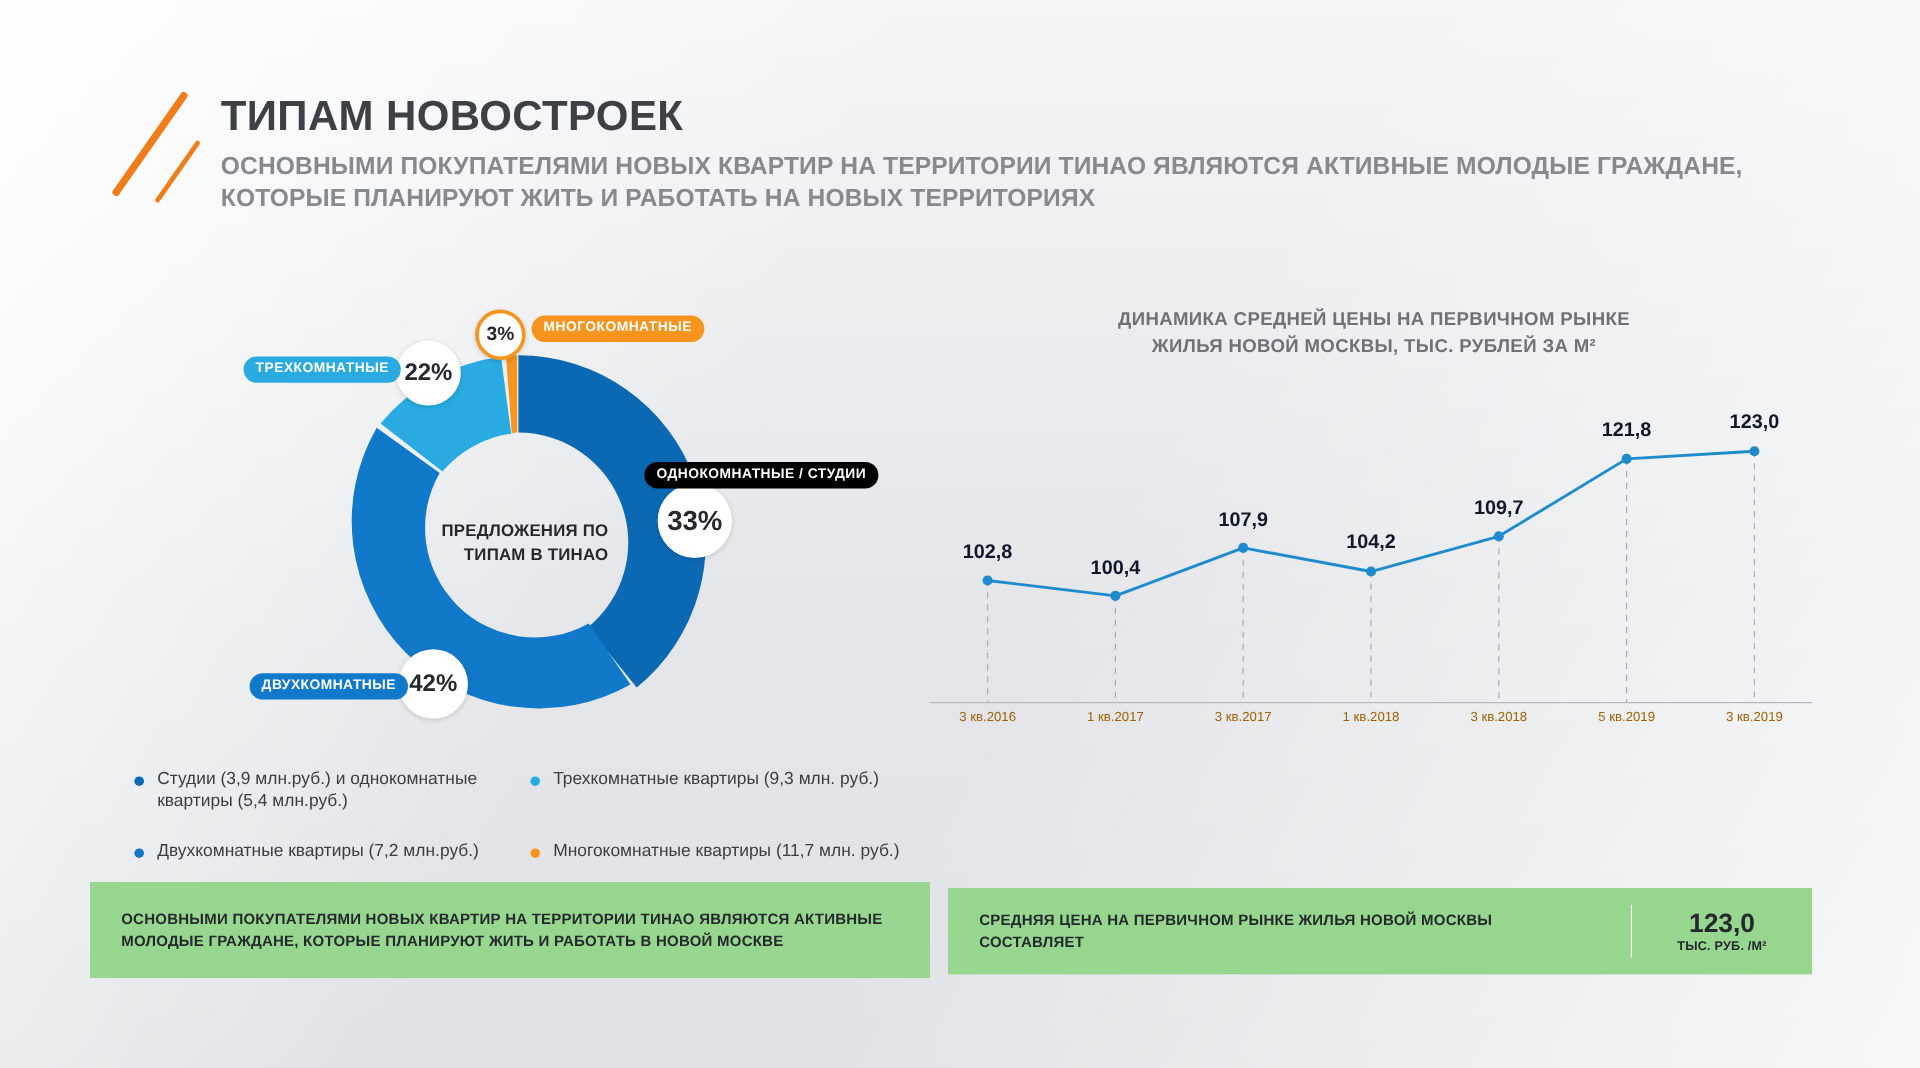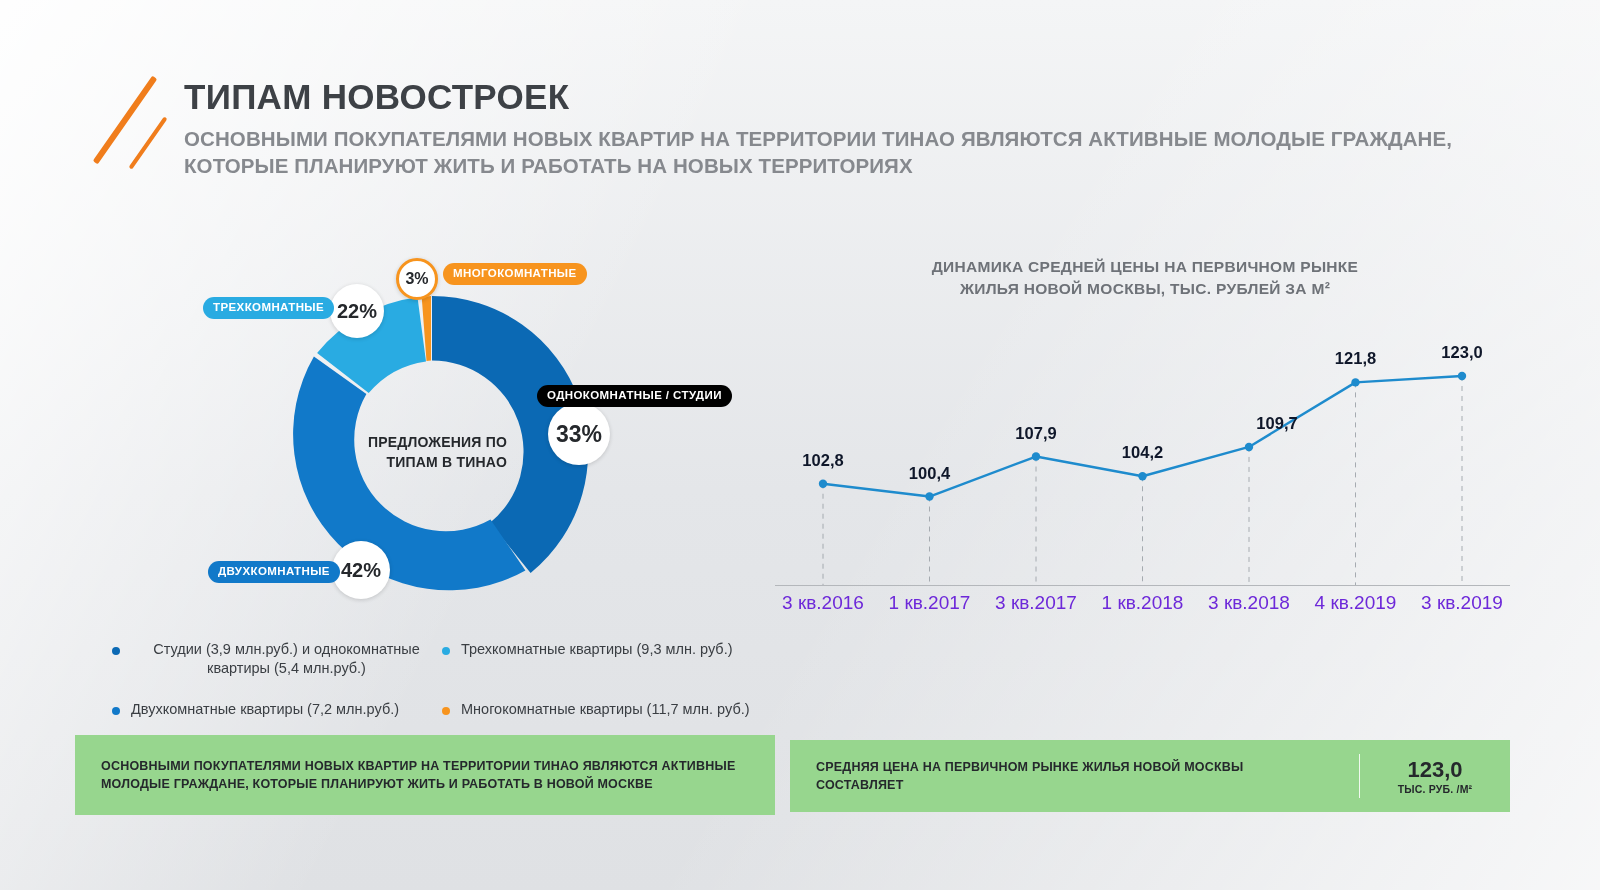--- a/index.html
+++ b/index.html
@@ -70,35 +70,35 @@
   .chart-title{
     position:absolute;left:905px;top:256px;width:480px;text-align:center;
     font-size:15.5px;font-weight:bold;line-height:22px;color:#6e7278;letter-spacing:.3px;
   }
   .chart{position:absolute;left:775px;top:330px;width:735px;height:265px;}
   .chart svg{position:absolute;inset:0;}
   .axis-line{position:absolute;left:775px;top:585px;width:735px;height:1px;background:#b4b7bb;}
   .xlabels{position:absolute;left:775px;top:592px;width:735px;height:20px;}
   .xlabels span{
     position:absolute;transform:translateX(-50%);
-    font-size:19px;color:#6d28d9;white-space:nowrap;
+    font-size:11px;color:#a16207;white-space:nowrap;
   }
   .vlabel{
     position:absolute;transform:translate(-50%,-100%);
     font-size:16.5px;font-weight:bold;color:#0f172a;white-space:nowrap;
   }
 
   
   .legend{position:absolute;left:112px;top:640px;width:660px;}
   .legend .row{display:flex;}
   .legend .item{display:flex;align-items:flex-start;width:50%;margin-bottom:22px;}
   .legend .dot{
     width:8px;height:8px;border-radius:50%;margin:7px 11px 0 0;flex:0 0 8px;
   }
-  .legend .txt{font-size:14.5px;line-height:19px;color:#3a3e43;text-align:center;}
+  .legend .txt{font-size:14.5px;line-height:19px;color:#3a3e43;}
 
   
   .callout{
     position:absolute;background:#97d68e;display:flex;align-items:center;
   }
   .callout.left{left:75px;top:735px;width:700px;height:80px;}
   .callout.right{left:790px;top:740px;width:720px;height:72px;}
   .callout .body{
     font-size:12.5px;font-weight:bold;line-height:18px;color:#25282c;letter-spacing:.2px;
     padding:0 26px;flex:1;
@@ -225,29 +225,29 @@
       <circle cx="687" cy="46" r="4.2" fill="#1e8bcd"></circle>
     </svg>
 </div>
 <div class="axis-line"></div>
 <div class="xlabels" id="xlabels">
     <span style="left: 48px;">3 кв.2016</span>
     <span style="left: 154.5px;">1 кв.2017</span>
     <span style="left: 261px;">3 кв.2017</span>
     <span style="left: 367.5px;">1 кв.2018</span>
     <span style="left: 474px;">3 кв.2018</span>
-    <span style="left: 580.5px;">4 кв.2019</span>
+    <span style="left: 580.5px;">5 кв.2019</span>
     <span style="left: 687px;">3 кв.2019</span>
   </div>
 <div id="vlabels">
     <div class="vlabel" style="left: 823px; top: 469.733px;">102,8</div>
     <div class="vlabel" style="left: 929.5px; top: 482.533px;">100,4</div>
     <div class="vlabel" style="left: 1036px; top: 442.533px;">107,9</div>
     <div class="vlabel" style="left: 1142.5px; top: 462.267px;">104,2</div>
-    <div class="vlabel" style="left: 1249px; top: 432.933px; margin-left: 28px;">109,7</div>
+    <div class="vlabel" style="left: 1249px; top: 432.933px;">109,7</div>
     <div class="vlabel" style="left: 1355.5px; top: 368.4px;">121,8</div>
     <div class="vlabel" style="left: 1462px; top: 362px;">123,0</div>
   </div>
 
 <div class="legend">
   <div class="row">
     <div class="item">
       <span class="dot" style="background: rgb(11, 105, 180);"></span>
       <span class="txt">Студии (3,9 млн.руб.) и однокомнатные квартиры (5,4 млн.руб.)</span>
     </div>

